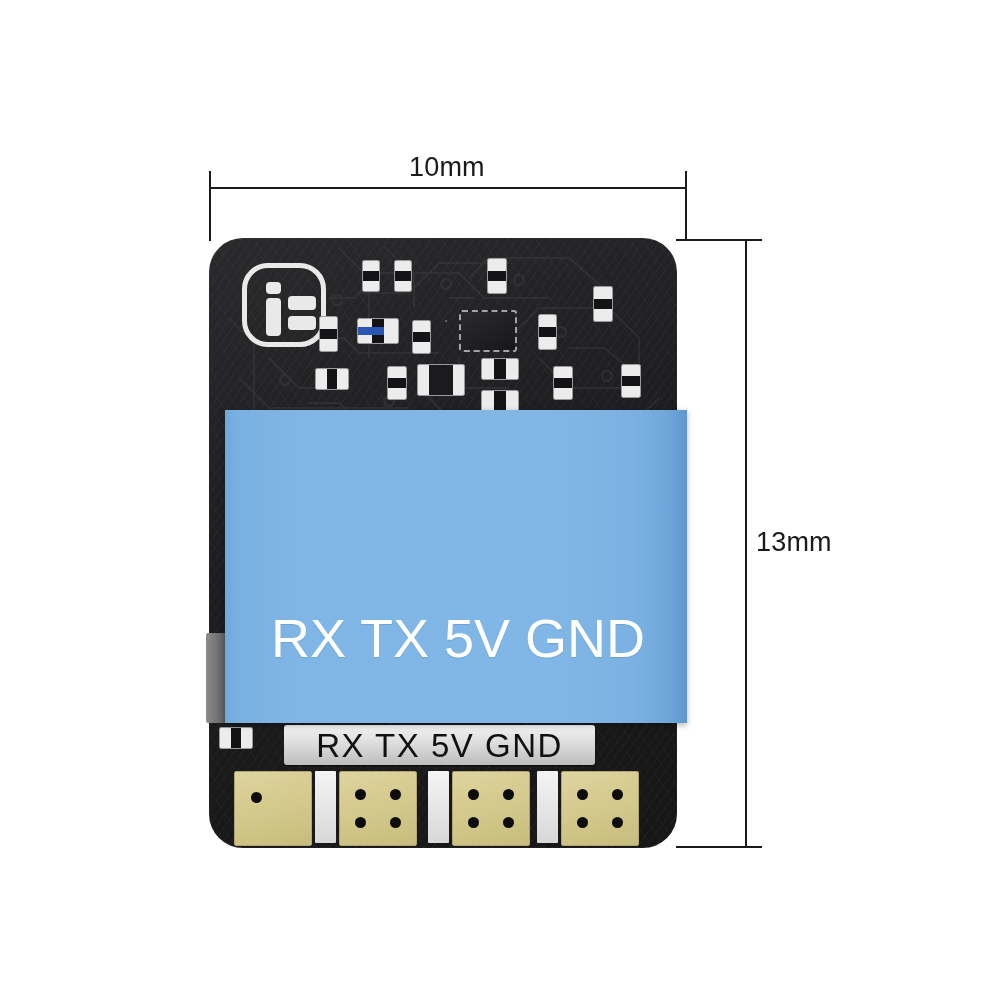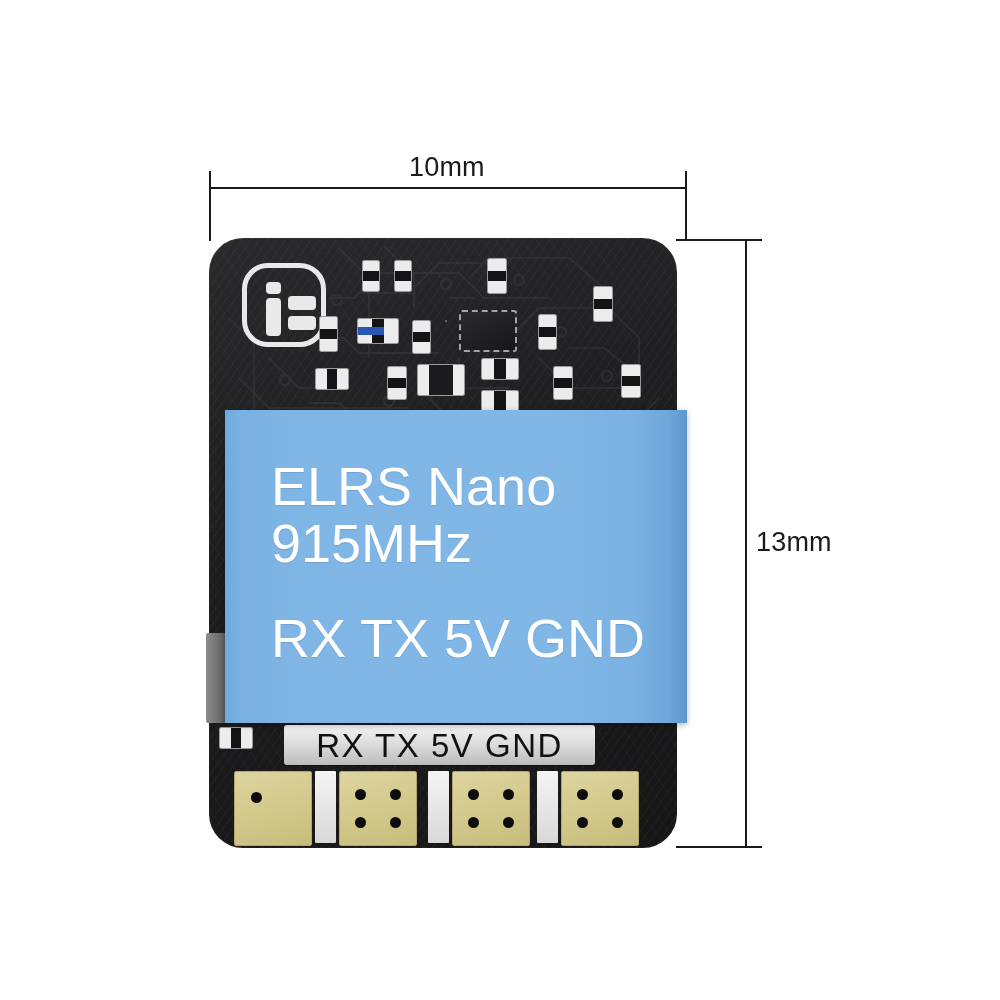--- a/index.html
+++ b/index.html
@@ -345,18 +345,16 @@
         <i class="hole h2"></i>
         <i class="hole h3"></i>
         <i class="hole h4"></i>
     </div>
 
   </div>
 
   <div id="left-tab"></div>
 
   <div id="sticker">
-    <div class="txt brand"><span>ELRS Nano</span>
-<span>915MHz</span></div>
     <div class="txt pins">RX TX 5V GND</div>
   </div>
 
 </div>
 
 </body></html>

